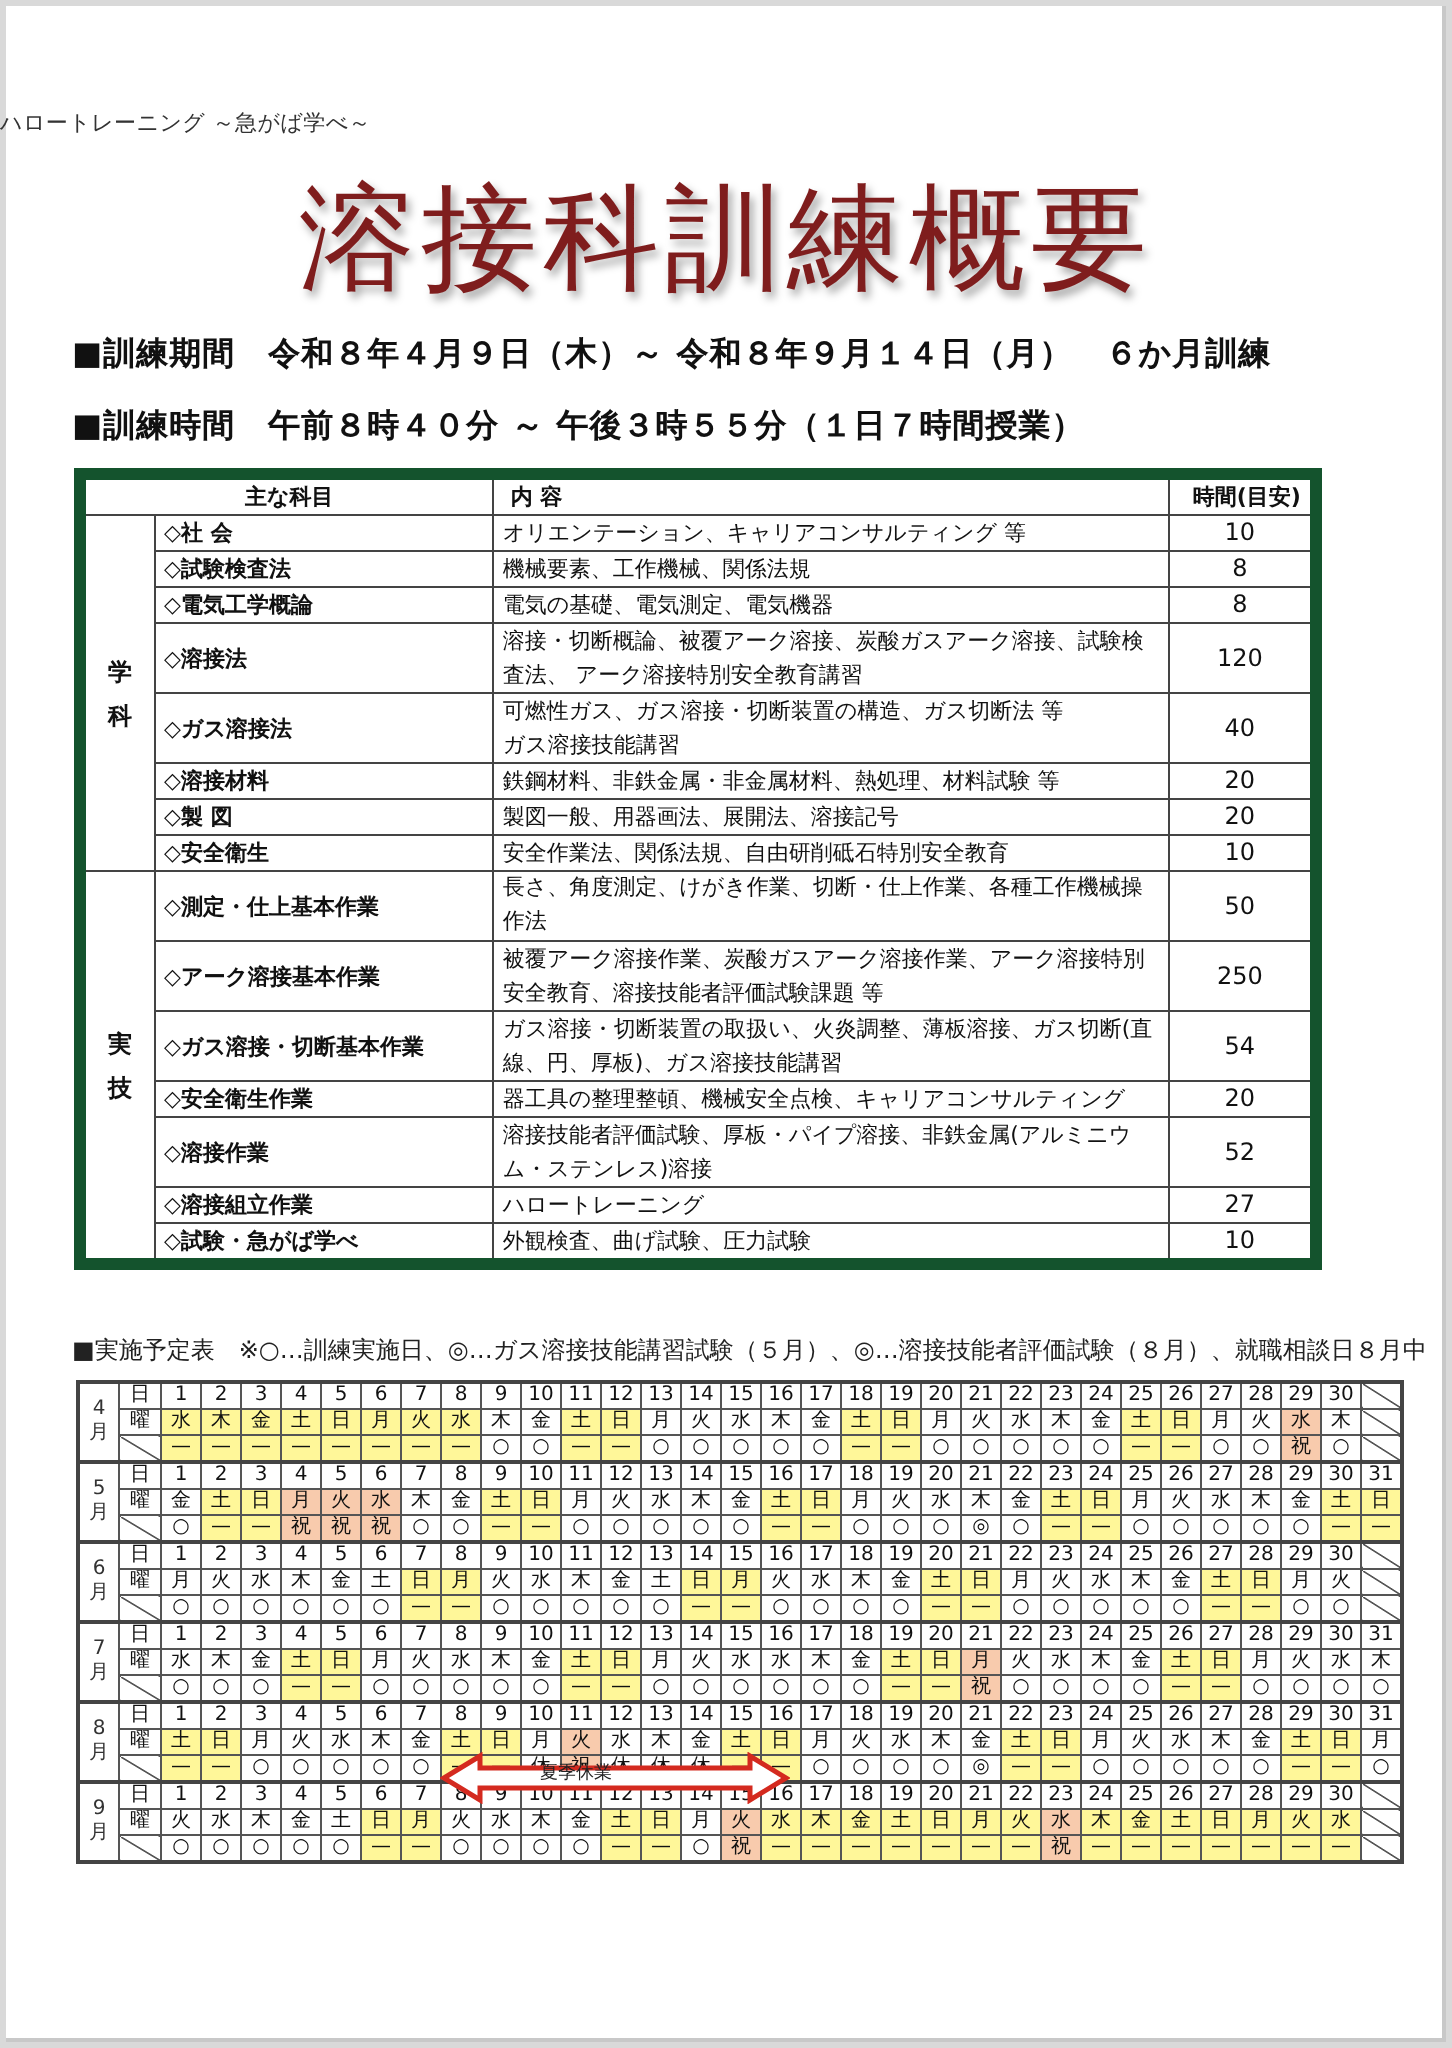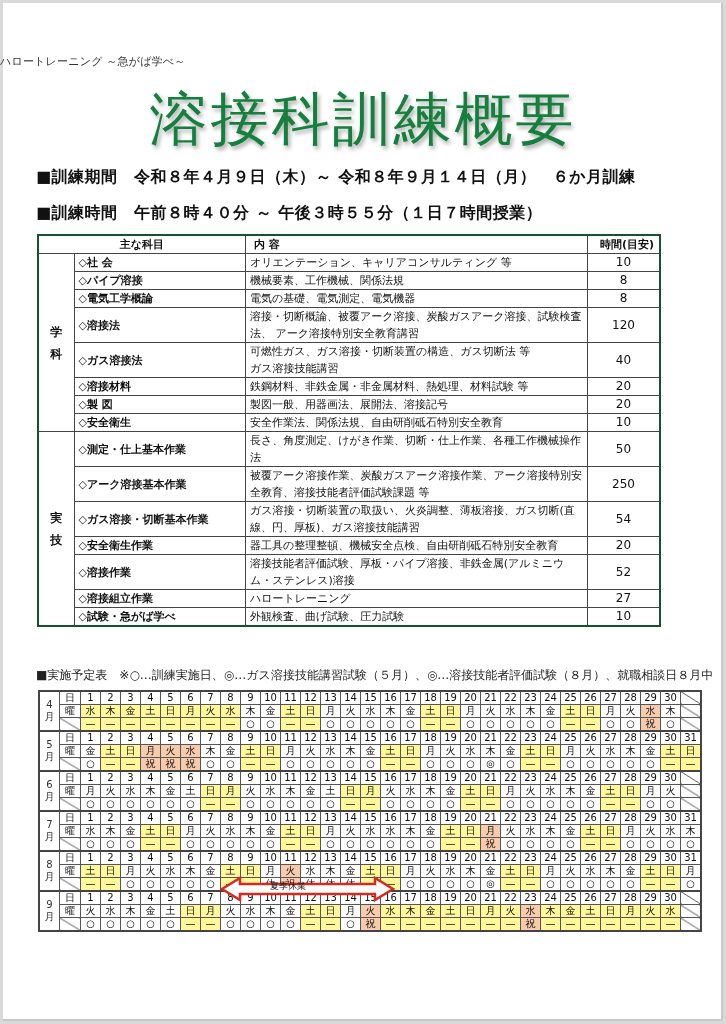--- a/index.html
+++ b/index.html
@@ -1,29 +1,29 @@
 <!DOCTYPE html>
 <html><head>
 <meta charset="utf-8">
 <style>
   html, body { margin:0; padding:0; }
   body { width:726px; height:1024px; background:#d9d9d9; position:relative; overflow:hidden;
          font-family:"DejaVu Sans","Liberation Sans",sans-serif; color:#111; }
   .page { position:absolute; left:3px; top:3px; width:718px; height:1016px; background:#fff;
           border-right:2px solid #c8c8c8; border-bottom:2px solid #c8c8c8; }
   .subtitle { position:absolute; left:0; width:726px; top:54px; font-size:11px; color:#333; letter-spacing:0.2px; }
-  .title { position:absolute; left:0; width:726px; top:84px; text-align:center; font-size:58px; color:#15803d;
+  .title { position:absolute; left:0; width:726px; top:84px; text-align:center; font-size:58px; color:#7f1d1d;
            letter-spacing:3px; text-shadow:2px 3px 4px rgba(0,0,0,0.35); font-weight:normal; line-height:70px; }
   .info { position:absolute; left:36px; font-size:16px; font-weight:bold; white-space:pre; letter-spacing:0.5px; }
   .info1 { top:167px; }
   .info2 { top:203px; }
 
   table.main { position:absolute; left:37px; top:234px; width:624px; border-collapse:collapse; font-size:11px; }
   table.main td, table.main th { border:1px solid #444; padding:0 4px; line-height:17px; vertical-align:middle; }
-  table.main { border:2px solid #14532d; }
+  table.main { border:6px solid #14532d; }
   table.main th { font-weight:bold; height:17px; }
   table.main th.h-subject { text-align:center; }
   table.main th.h-content { text-align:left; padding-left:8px; }
   table.main th.h-hours { text-align:center;padding-left:11px; }
   table.main td.cat { width:26px; text-align:center; font-weight:bold; font-size:12px; line-height:22px; }
   table.main td.subj { width:160px; font-weight:bold; }
   table.main td.cont { width:328px; }
   table.main td.hrs { width:62px; text-align:center; font-size:12px; }
 
   .sched-note { position:absolute; left:36px; top:667px; font-size:12px; color:#222; white-space:pre; }
@@ -61,21 +61,21 @@
   </thead>
   <tbody id="curr-body">
       <tr>
         <td class="cat" rowspan="8" style="white-space: pre;">学
 科</td>
         <td class="subj">◇社 会</td>
         <td class="cont" style="white-space: pre-line;">オリエンテーション、キャリアコンサルティング 等</td>
         <td class="hrs">10</td>
       </tr>
       <tr>
-        <td class="subj">◇パイプ溶接</td>
+        <td class="subj">◇試験検査法</td>
         <td class="cont" style="white-space: pre-line;">機械要素、工作機械、関係法規</td>
         <td class="hrs">8</td>
       </tr>
       <tr>
         <td class="subj">◇電気工学概論</td>
         <td class="cont" style="white-space: pre-line;">電気の基礎、電気測定、電気機器</td>
         <td class="hrs">8</td>
       </tr>
       <tr>
         <td class="subj">◇溶接法</td>
@@ -115,21 +115,21 @@
         <td class="cont" style="white-space: pre-line;">被覆アーク溶接作業、炭酸ガスアーク溶接作業、アーク溶接特別安全教育、溶接技能者評価試験課題 等</td>
         <td class="hrs">250</td>
       </tr>
       <tr>
         <td class="subj">◇ガス溶接・切断基本作業</td>
         <td class="cont" style="white-space: pre-line;">ガス溶接・切断装置の取扱い、火炎調整、薄板溶接、ガス切断(直線、円、厚板)、ガス溶接技能講習</td>
         <td class="hrs">54</td>
       </tr>
       <tr>
         <td class="subj">◇安全衛生作業</td>
-        <td class="cont" style="white-space: pre-line;">器工具の整理整頓、機械安全点検、自由研削砥石特別安全教育</td>
+        <td class="cont" style="white-space: pre-line;">器工具の整理整頓、機械安全点検、キャリアコンサルティング</td>
         <td class="hrs">20</td>
       </tr>
       <tr>
         <td class="subj">◇溶接作業</td>
         <td class="cont" style="white-space: pre-line;">溶接技能者評価試験、厚板・パイプ溶接、非鉄金属(アルミニウム・ステンレス)溶接</td>
         <td class="hrs">52</td>
       </tr>
       <tr>
         <td class="subj">◇溶接組立作業</td>
         <td class="cont" style="white-space: pre-line;">ハロートレーニング</td>

